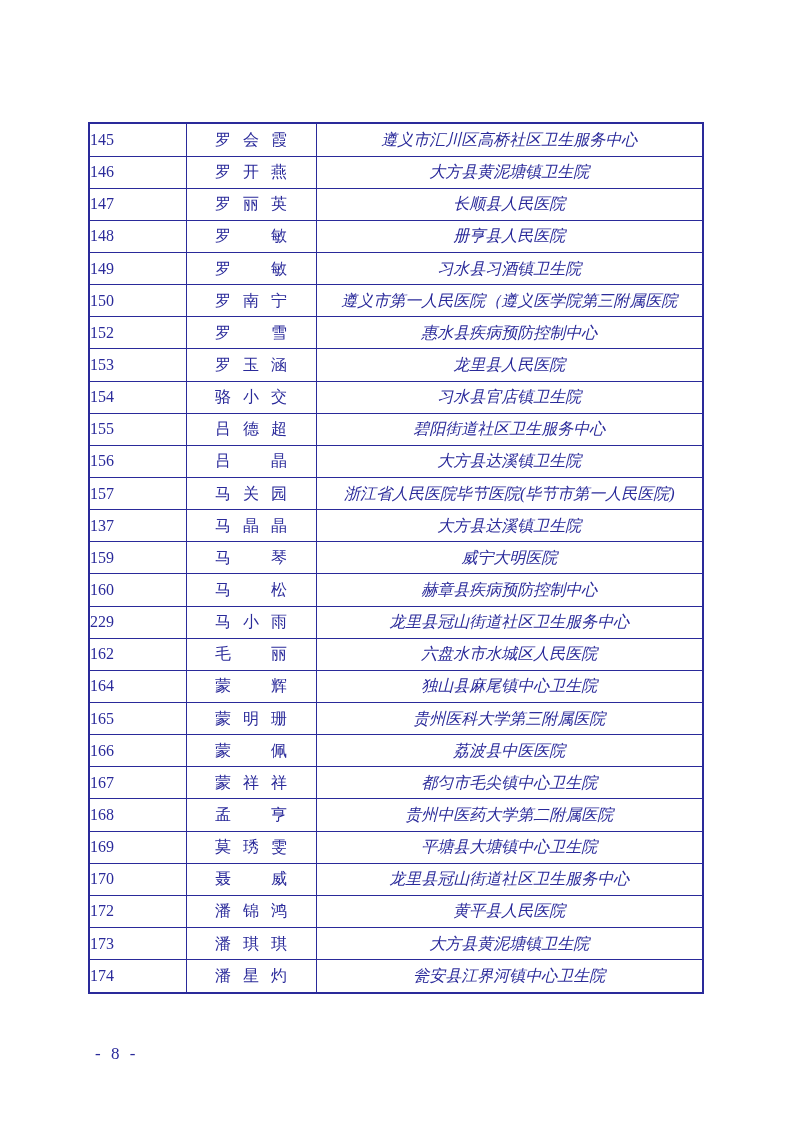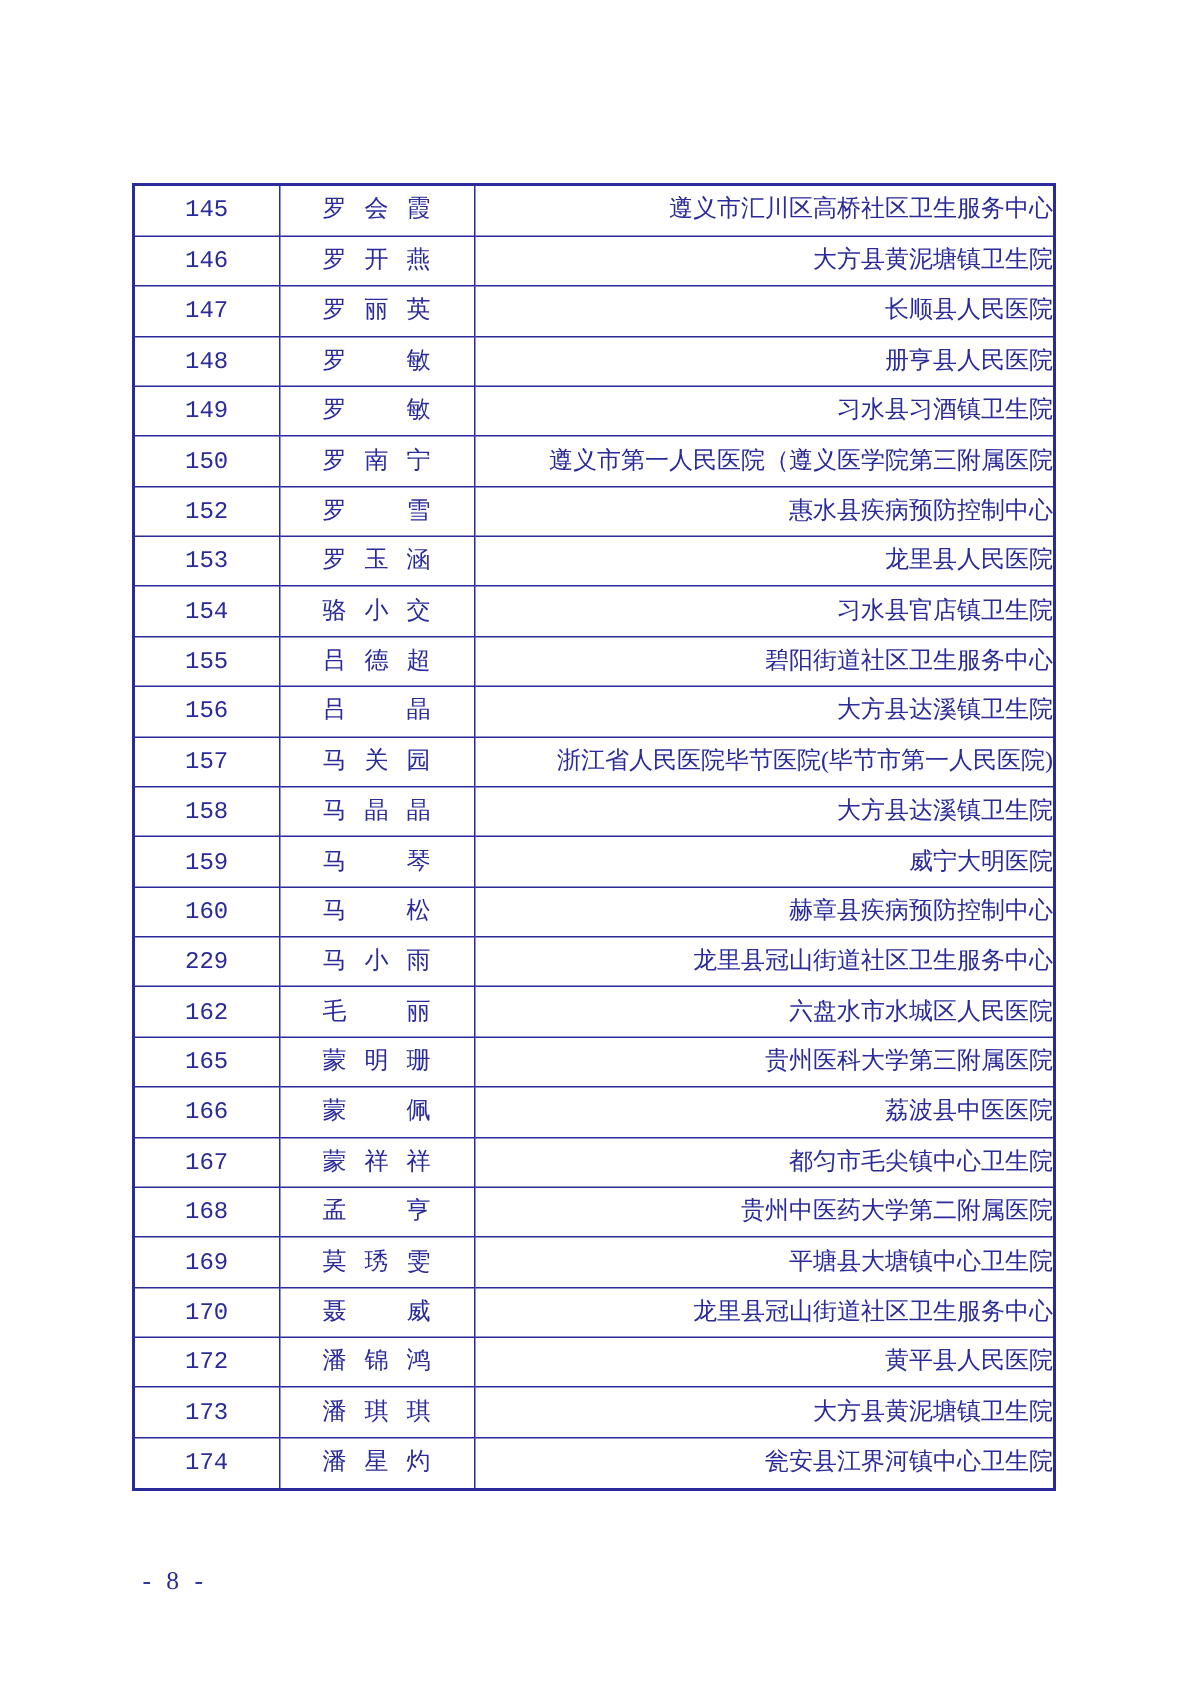--- a/index.html
+++ b/index.html
@@ -29,32 +29,33 @@
     border: 1.5px solid var(--ink);
     padding: 0;
     vertical-align: middle;
     color: var(--ink);
     font-size: 16px;
     line-height: 1;
     white-space: nowrap;
     overflow: hidden;
   }
   td.num {
-    text-align: center;
-    font-family: Liberation Mono, monospace;
+    text-align: left;
+    font-family: Liberation Serif, serif;
     margin-left: 26px;
   }
   td.name .name-wrap {
     width: 72px;
     margin: 0 auto;
     display: flex;
     justify-content: space-between;
   }
   td.inst {
-    text-align: right;
+    text-align: center;
+    font-style: italic;
   }
   .pagenum {
     position: absolute;
     left: 95px;
     top: 1044px;
     color: var(--ink);
     font-size: 17px;
     letter-spacing: 3px;
     font-family: "Liberation Serif", "DejaVu Serif", serif;
   }
@@ -192,21 +193,21 @@
           <td class="name">
             <span class="name-wrap">
               <span>马</span>
               <span>关</span>
               <span>园</span>
             </span>
           </td>
           <td class="inst">浙江省人民医院毕节医院(毕节市第一人民医院)</td>
         </tr>
         <tr>
-          <td class="num">158</td>
+          <td class="num">137</td>
           <td class="name">
             <span class="name-wrap">
               <span>马</span>
               <span>晶</span>
               <span>晶</span>
             </span>
           </td>
           <td class="inst">大方县达溪镇卫生院</td>
         </tr>
         <tr>
@@ -242,20 +243,30 @@
         </tr>
         <tr>
           <td class="num">162</td>
           <td class="name">
             <span class="name-wrap">
               <span>毛</span>
               <span>丽</span>
             </span>
           </td>
           <td class="inst">六盘水市水城区人民医院</td>
+        </tr>
+        <tr>
+          <td class="num">164</td>
+          <td class="name">
+            <span class="name-wrap">
+              <span>蒙</span>
+              <span>辉</span>
+            </span>
+          </td>
+          <td class="inst">独山县麻尾镇中心卫生院</td>
         </tr>
         <tr>
           <td class="num">165</td>
           <td class="name">
             <span class="name-wrap">
               <span>蒙</span>
               <span>明</span>
               <span>珊</span>
             </span>
           </td>

